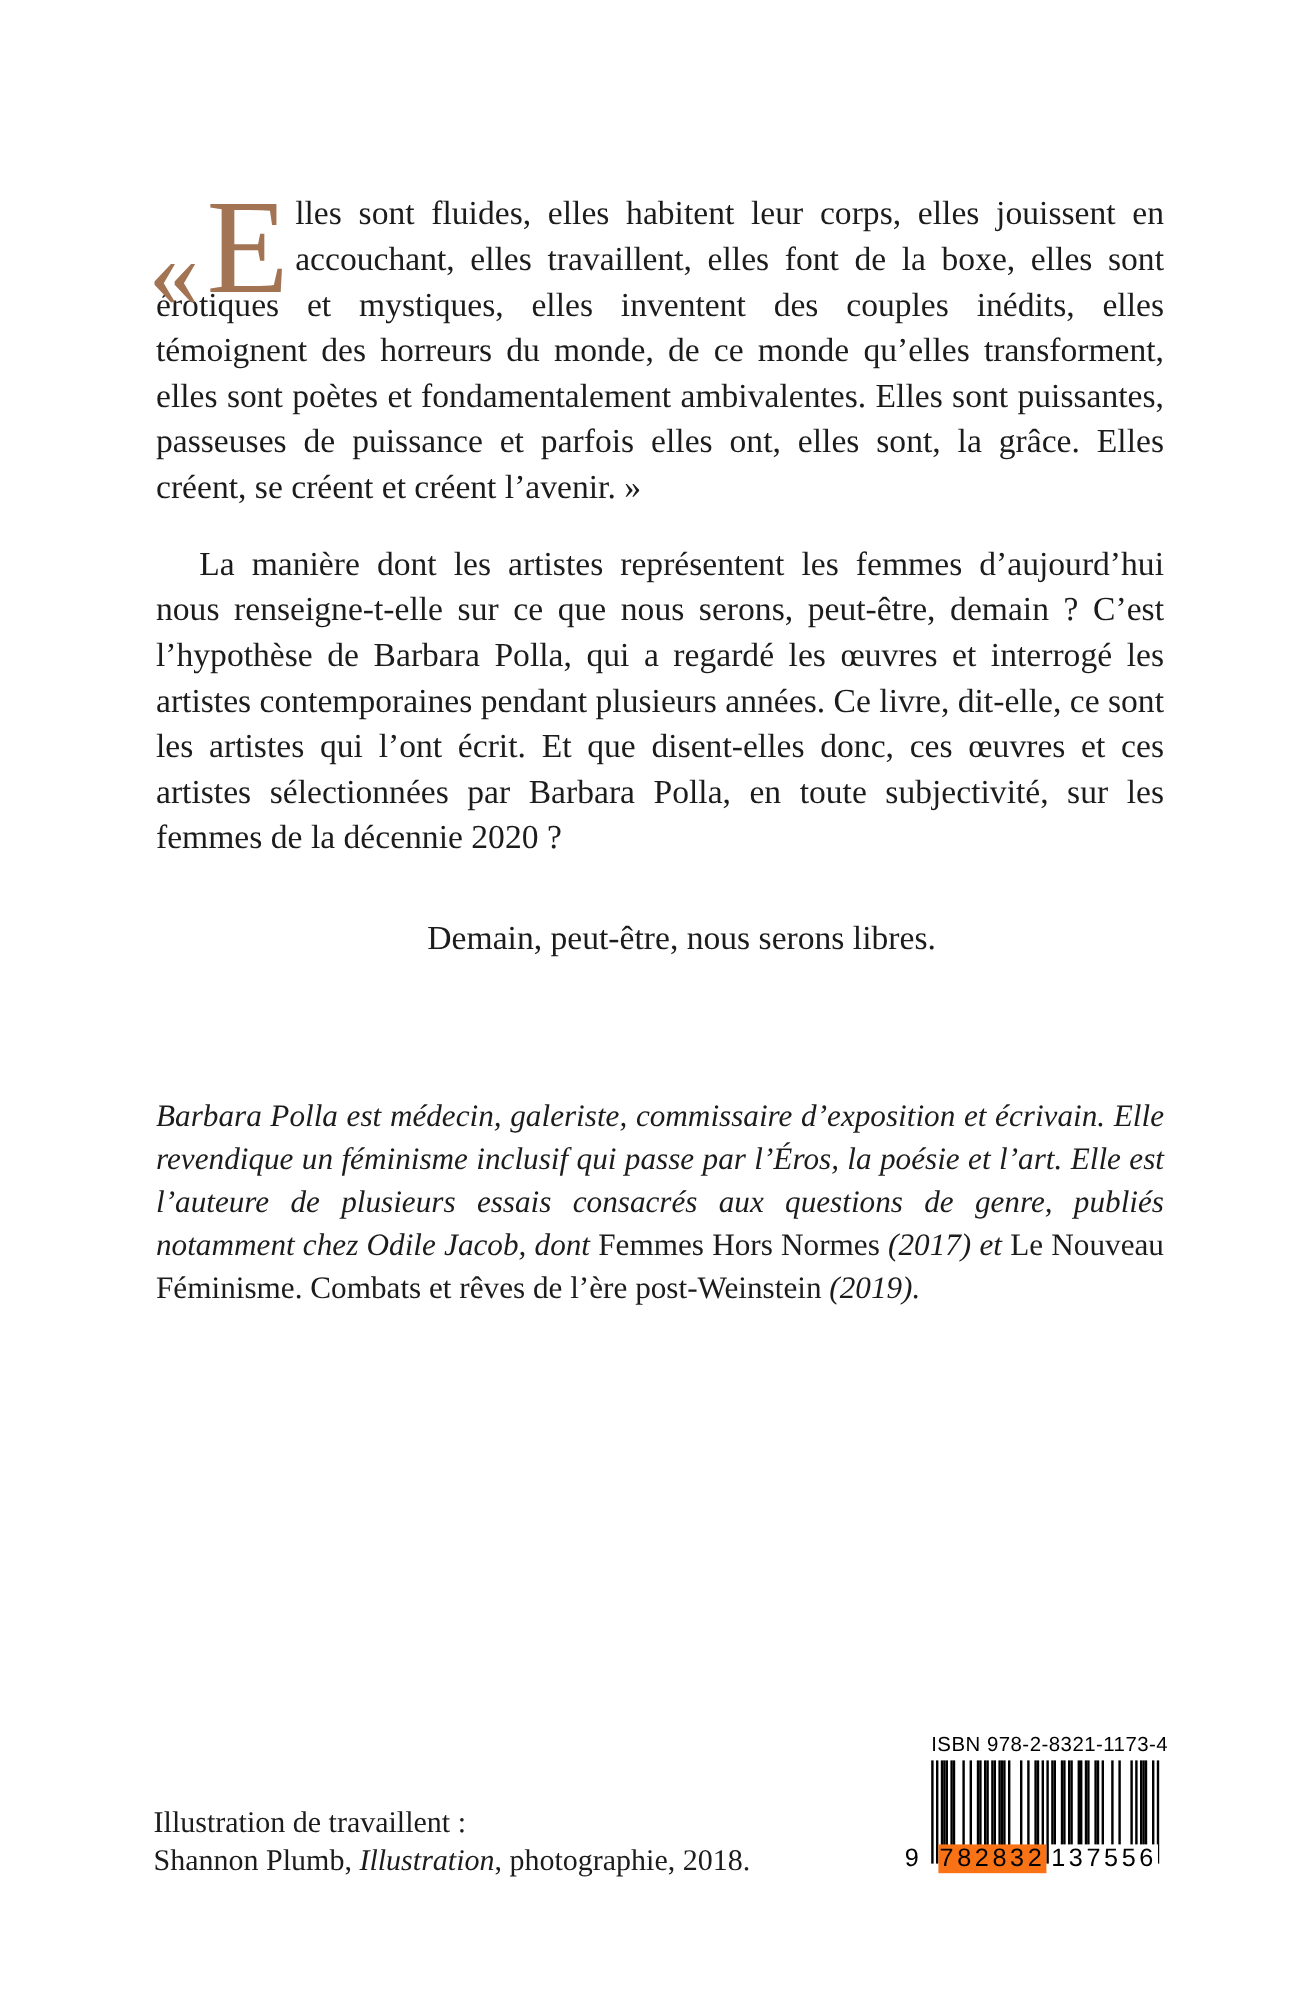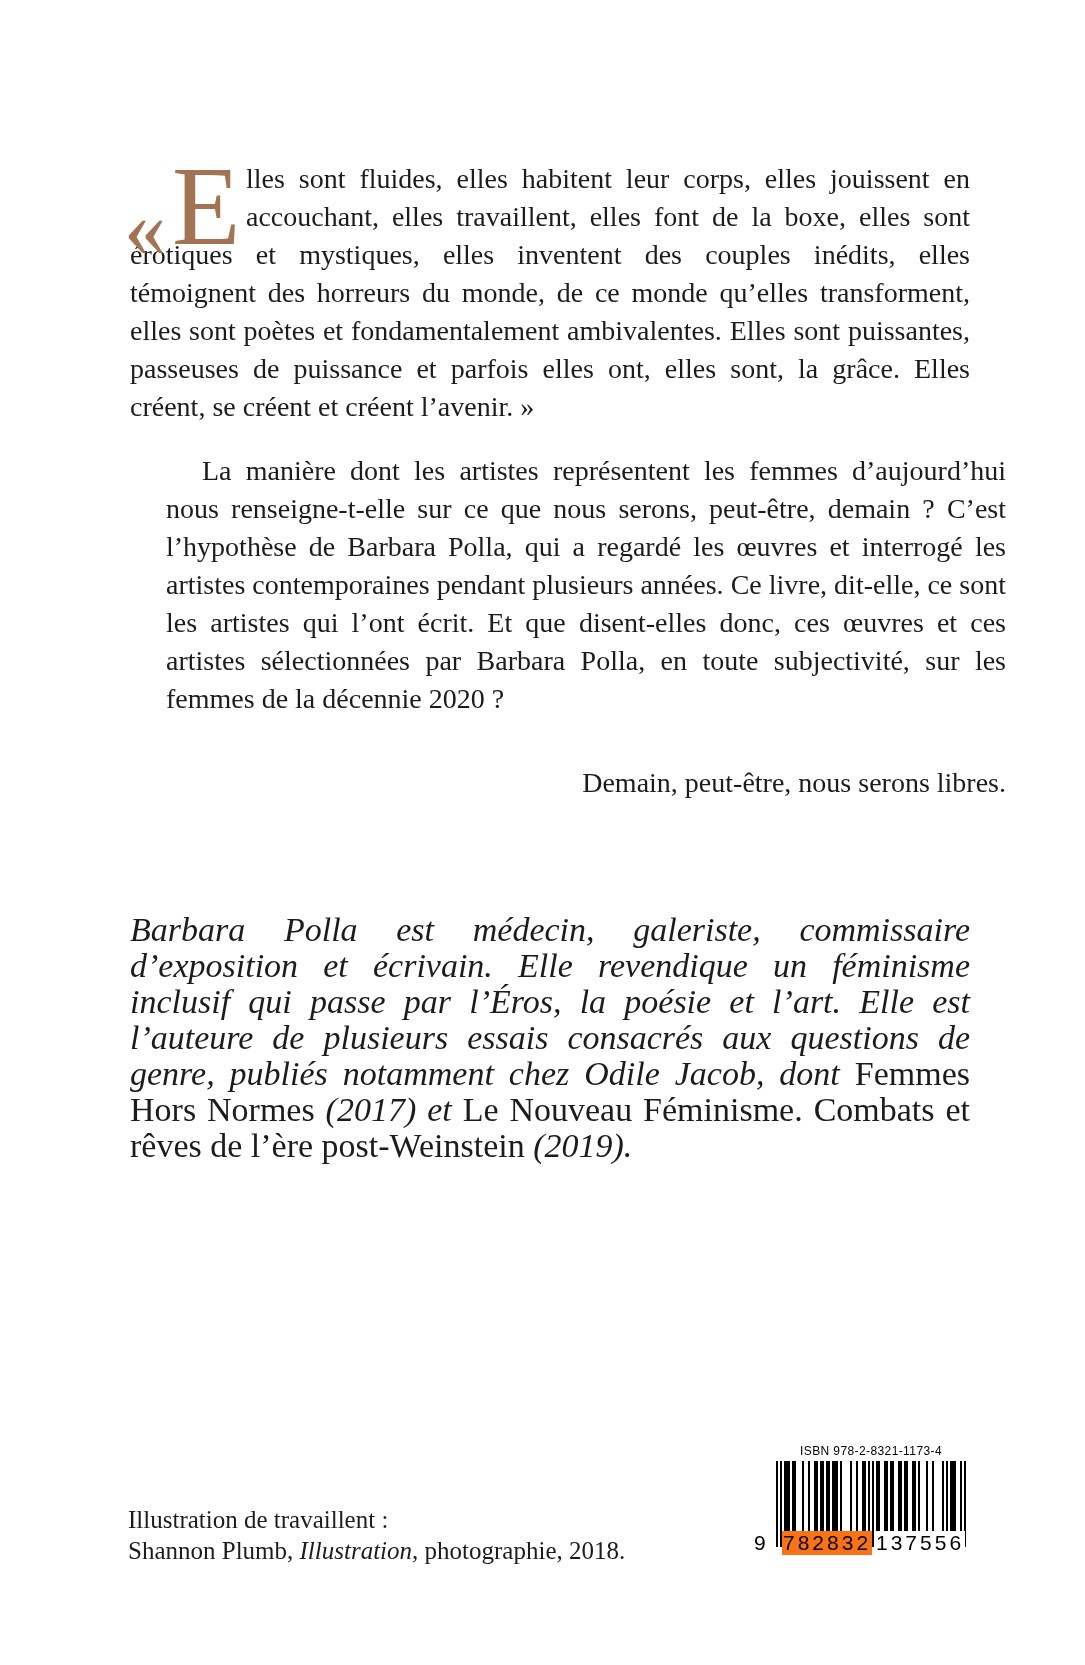--- a/index.html
+++ b/index.html
@@ -22,39 +22,39 @@
   .guillemet{
     position:absolute;left:-6px;top:26px;
     font-size:84px;line-height:1;
   }
   .dropcap{
     position:absolute;left:42px;top:-10px;
     font-size:112px;line-height:1;
   }
   .para{
     position:absolute;left:130px;width:840px;
-    font-size:28px;line-height:38px;text-align:justify;margin-left:36px;
+    font-size:28px;line-height:38px;text-align:justify;
   }
   .indent{text-indent:36px;}
   .bio{
     position:absolute;left:130px;top:912px;width:840px;
-    font-size:34px;line-height:36px;text-align:justify;
+    font-size:26px;line-height:36px;text-align:justify;
   }
   .italic{font-style:italic;}
   .roman{font-style:normal;}
   .credits{
     position:absolute;left:128px;top:1504px;
     font-size:25px;line-height:31px;
   }
   .barcode-block{
     position:absolute;left:776px;top:1444px;width:190px;
     font-family:"Liberation Sans", sans-serif;color:#000;
   }
   .isbn{
-    font-size:12px;letter-spacing:0.4px;white-space:nowrap;
+    font-size:17px;letter-spacing:0.4px;white-space:nowrap;
     text-align:center;margin-bottom:3px;
   }
   .bars{position:relative;width:190px;height:86px;}
   .bar{position:absolute;top:0;width:2px;background:#000;}
   .digits{
     position:relative;height:24px;margin-top:-16px;
     font-size:21px;letter-spacing:3px;white-space:nowrap;
   }
   .d9{position:absolute;left:-22px;top:0;letter-spacing:0;}
   .dl{position:absolute;left:6px;top:0;background:#f97316;padding:0 1px;}
@@ -67,21 +67,21 @@
 
   <div class="quote-para">
     <span class="dropcap-wrap">
       <span class="guillemet" style="color: rgb(162, 116, 84);">«</span>
       <span class="dropcap" style="color: rgb(162, 116, 84);">E</span>
     </span><span>lles sont fluides, elles habitent leur corps, elles jouissent en accouchant, elles travaillent, elles font de la boxe, elles sont érotiques et mystiques, elles inventent des couples inédits, elles témoignent des horreurs du monde, de ce monde qu’elles transforment, elles sont poètes et fondamentalement ambivalentes. Elles sont puissantes, passeuses de puissance et parfois elles ont, elles sont, la grâce. Elles créent, se créent et créent l’avenir. »</span>
   </div>
 
   <div class="para indent" style="top:452px">La manière dont les artistes représentent les femmes d’aujourd’hui nous renseigne-t-elle sur ce que nous serons, peut-être, demain ? C’est l’hypothèse de Barbara Polla, qui a regardé les œuvres et interrogé les artistes contemporaines pendant plusieurs années. Ce livre, dit-elle, ce sont les artistes qui l’ont écrit. Et que disent-elles donc, ces œuvres et ces artistes sélectionnées par Barbara Polla, en toute subjectivité, sur les femmes de la décennie 2020 ?</div>
 
-  <div class="para indent" style="top:764px;text-align:right;">Demain, peut-être, nous serons libres.</div>
+  <div class="para indent" style="top:764px;text-align:center;">Demain, peut-être, nous serons libres.</div>
 
   <div class="bio"><span class="italic">Barbara Polla est médecin, galeriste, commissaire d’exposition et écrivain. Elle revendique un féminisme inclusif qui passe par l’Éros, la poésie et l’art. Elle est l’auteure de plusieurs essais consacrés aux questions de genre, publiés notamment chez Odile Jacob, dont </span><span class="roman">Femmes Hors Normes</span><span class="italic"> (2017) et </span><span class="roman">Le Nouveau Féminisme. Combats et rêves de l’ère post-Weinstein</span><span class="italic"> (2019).</span></div>
 
   <div class="credits">
     <div>Illustration de travaillent :</div>
     <div><span class="roman">Shannon Plumb, </span><span class="italic">Illustration</span><span class="roman">, photographie, 2018.</span></div>
   </div>
 
   <div class="barcode-block">
     <div class="isbn">ISBN 978-2-8321-1173-4</div>

